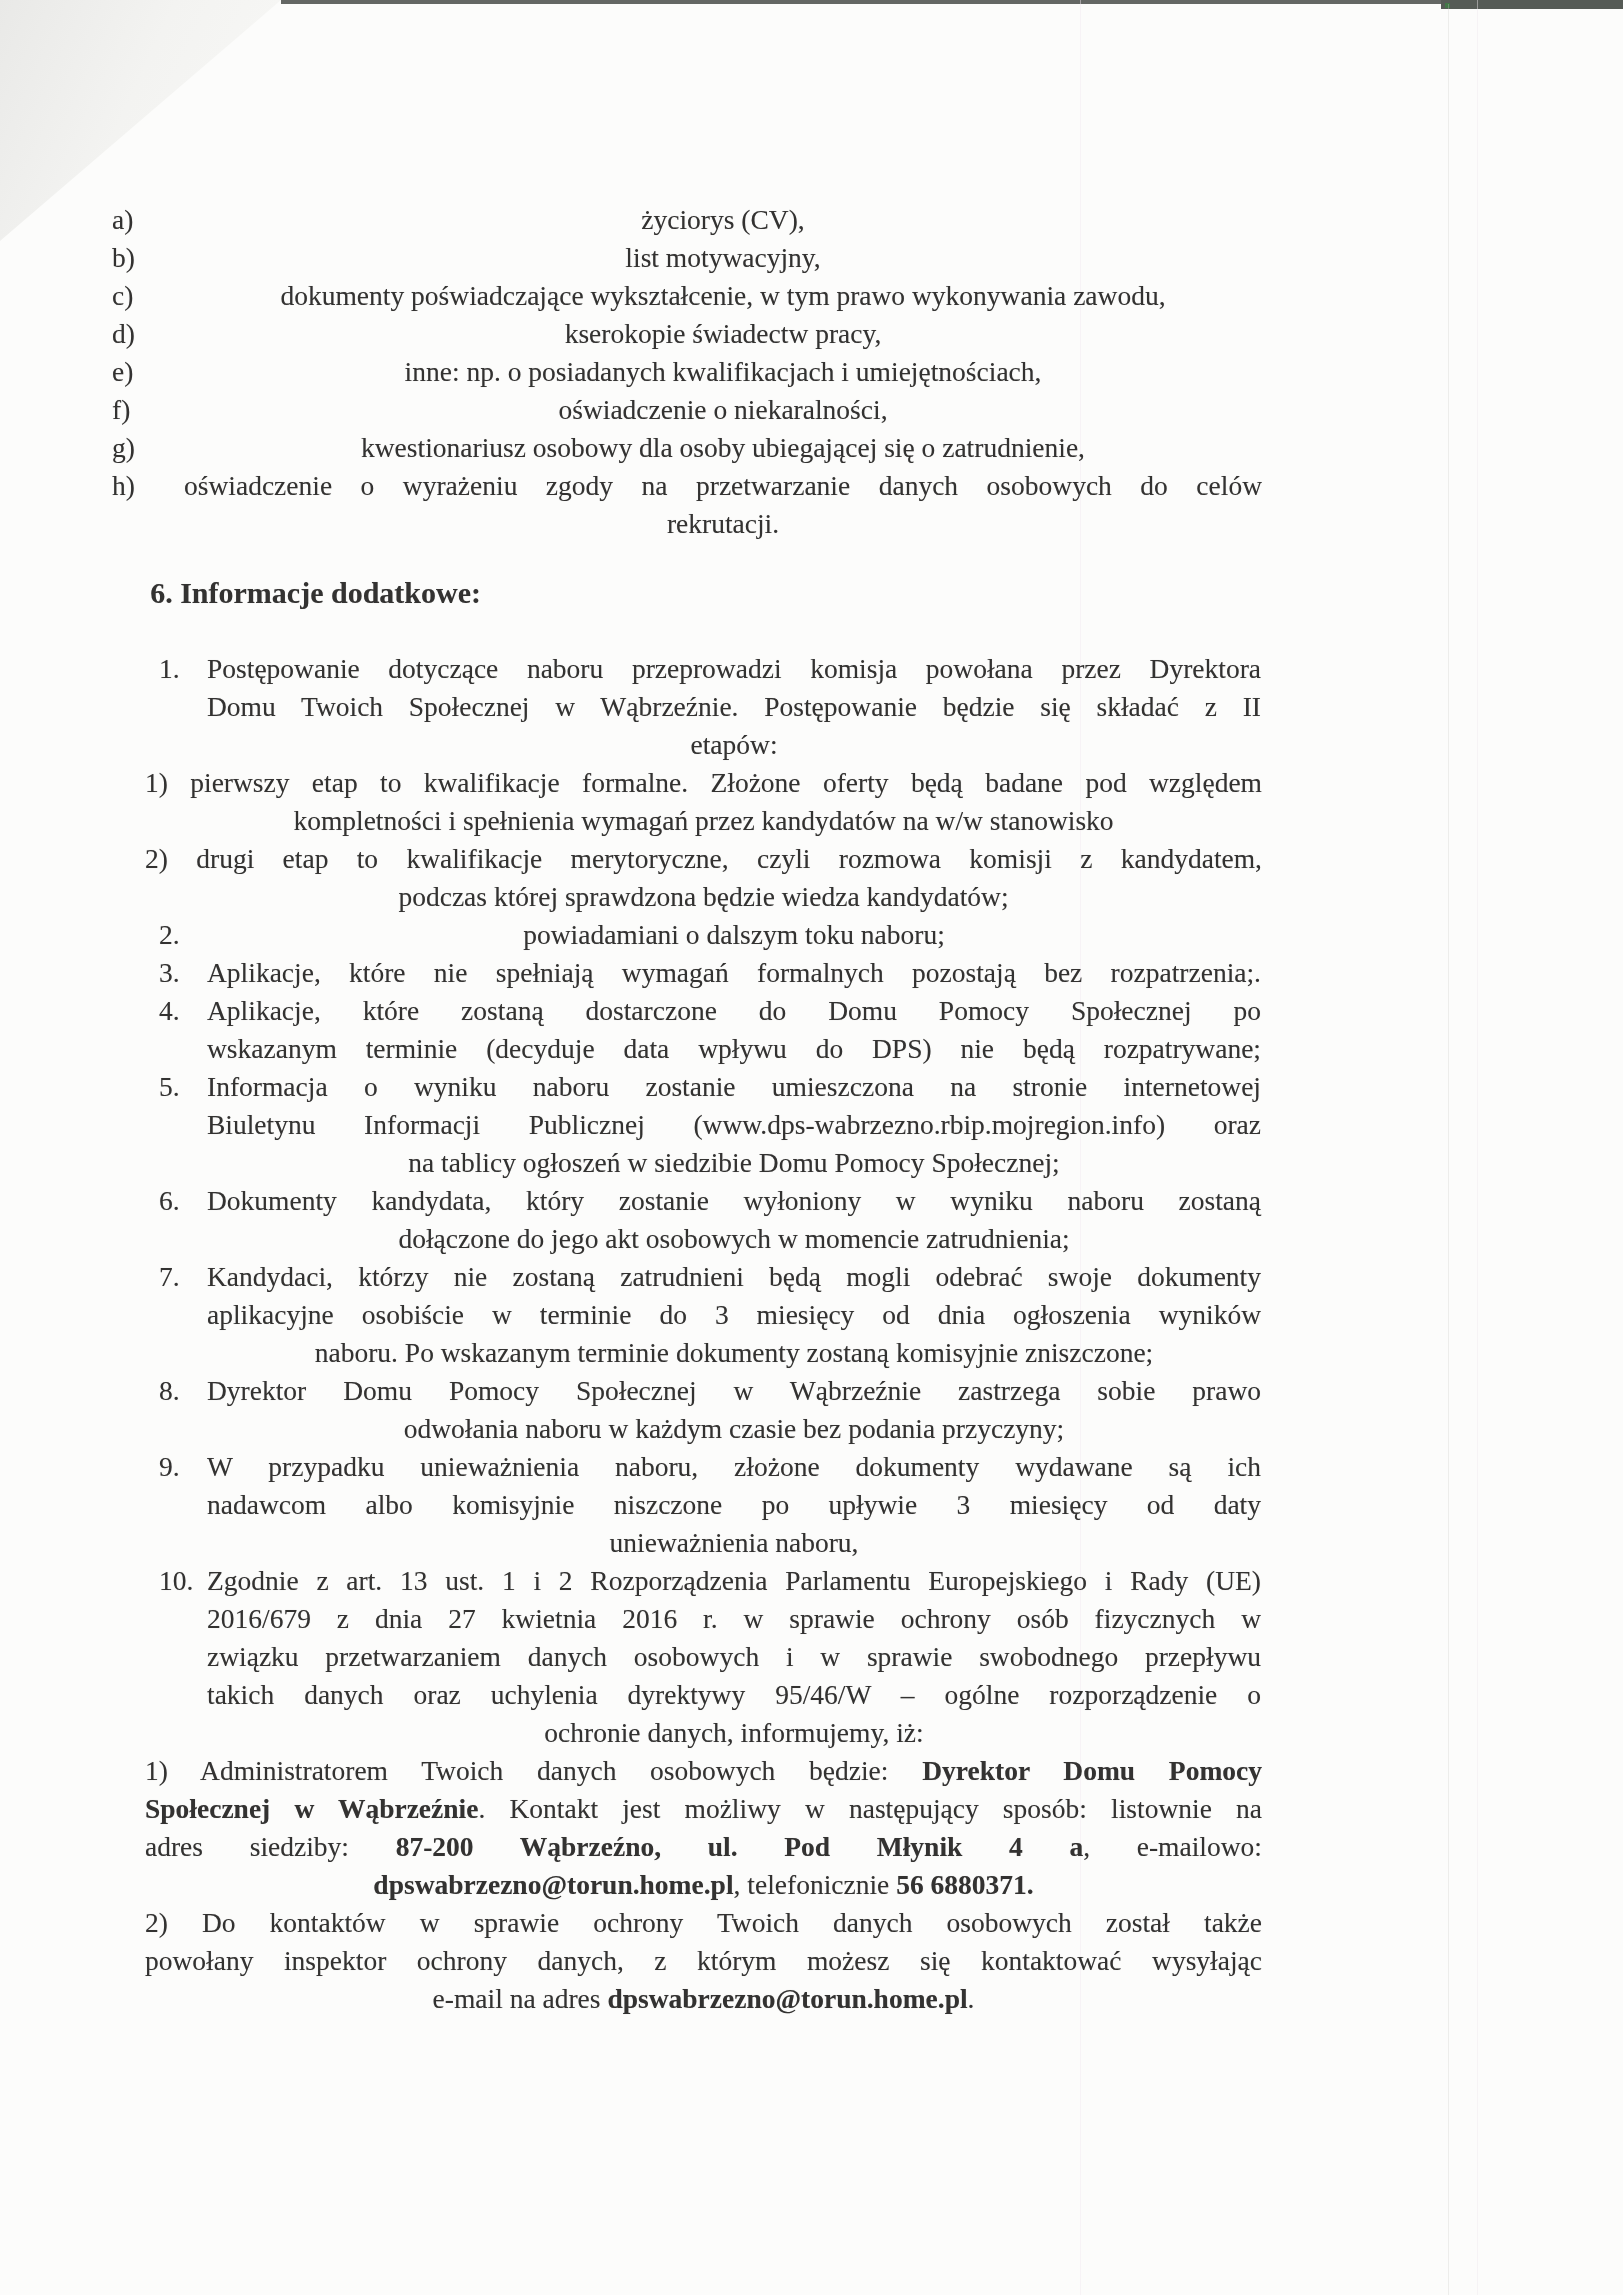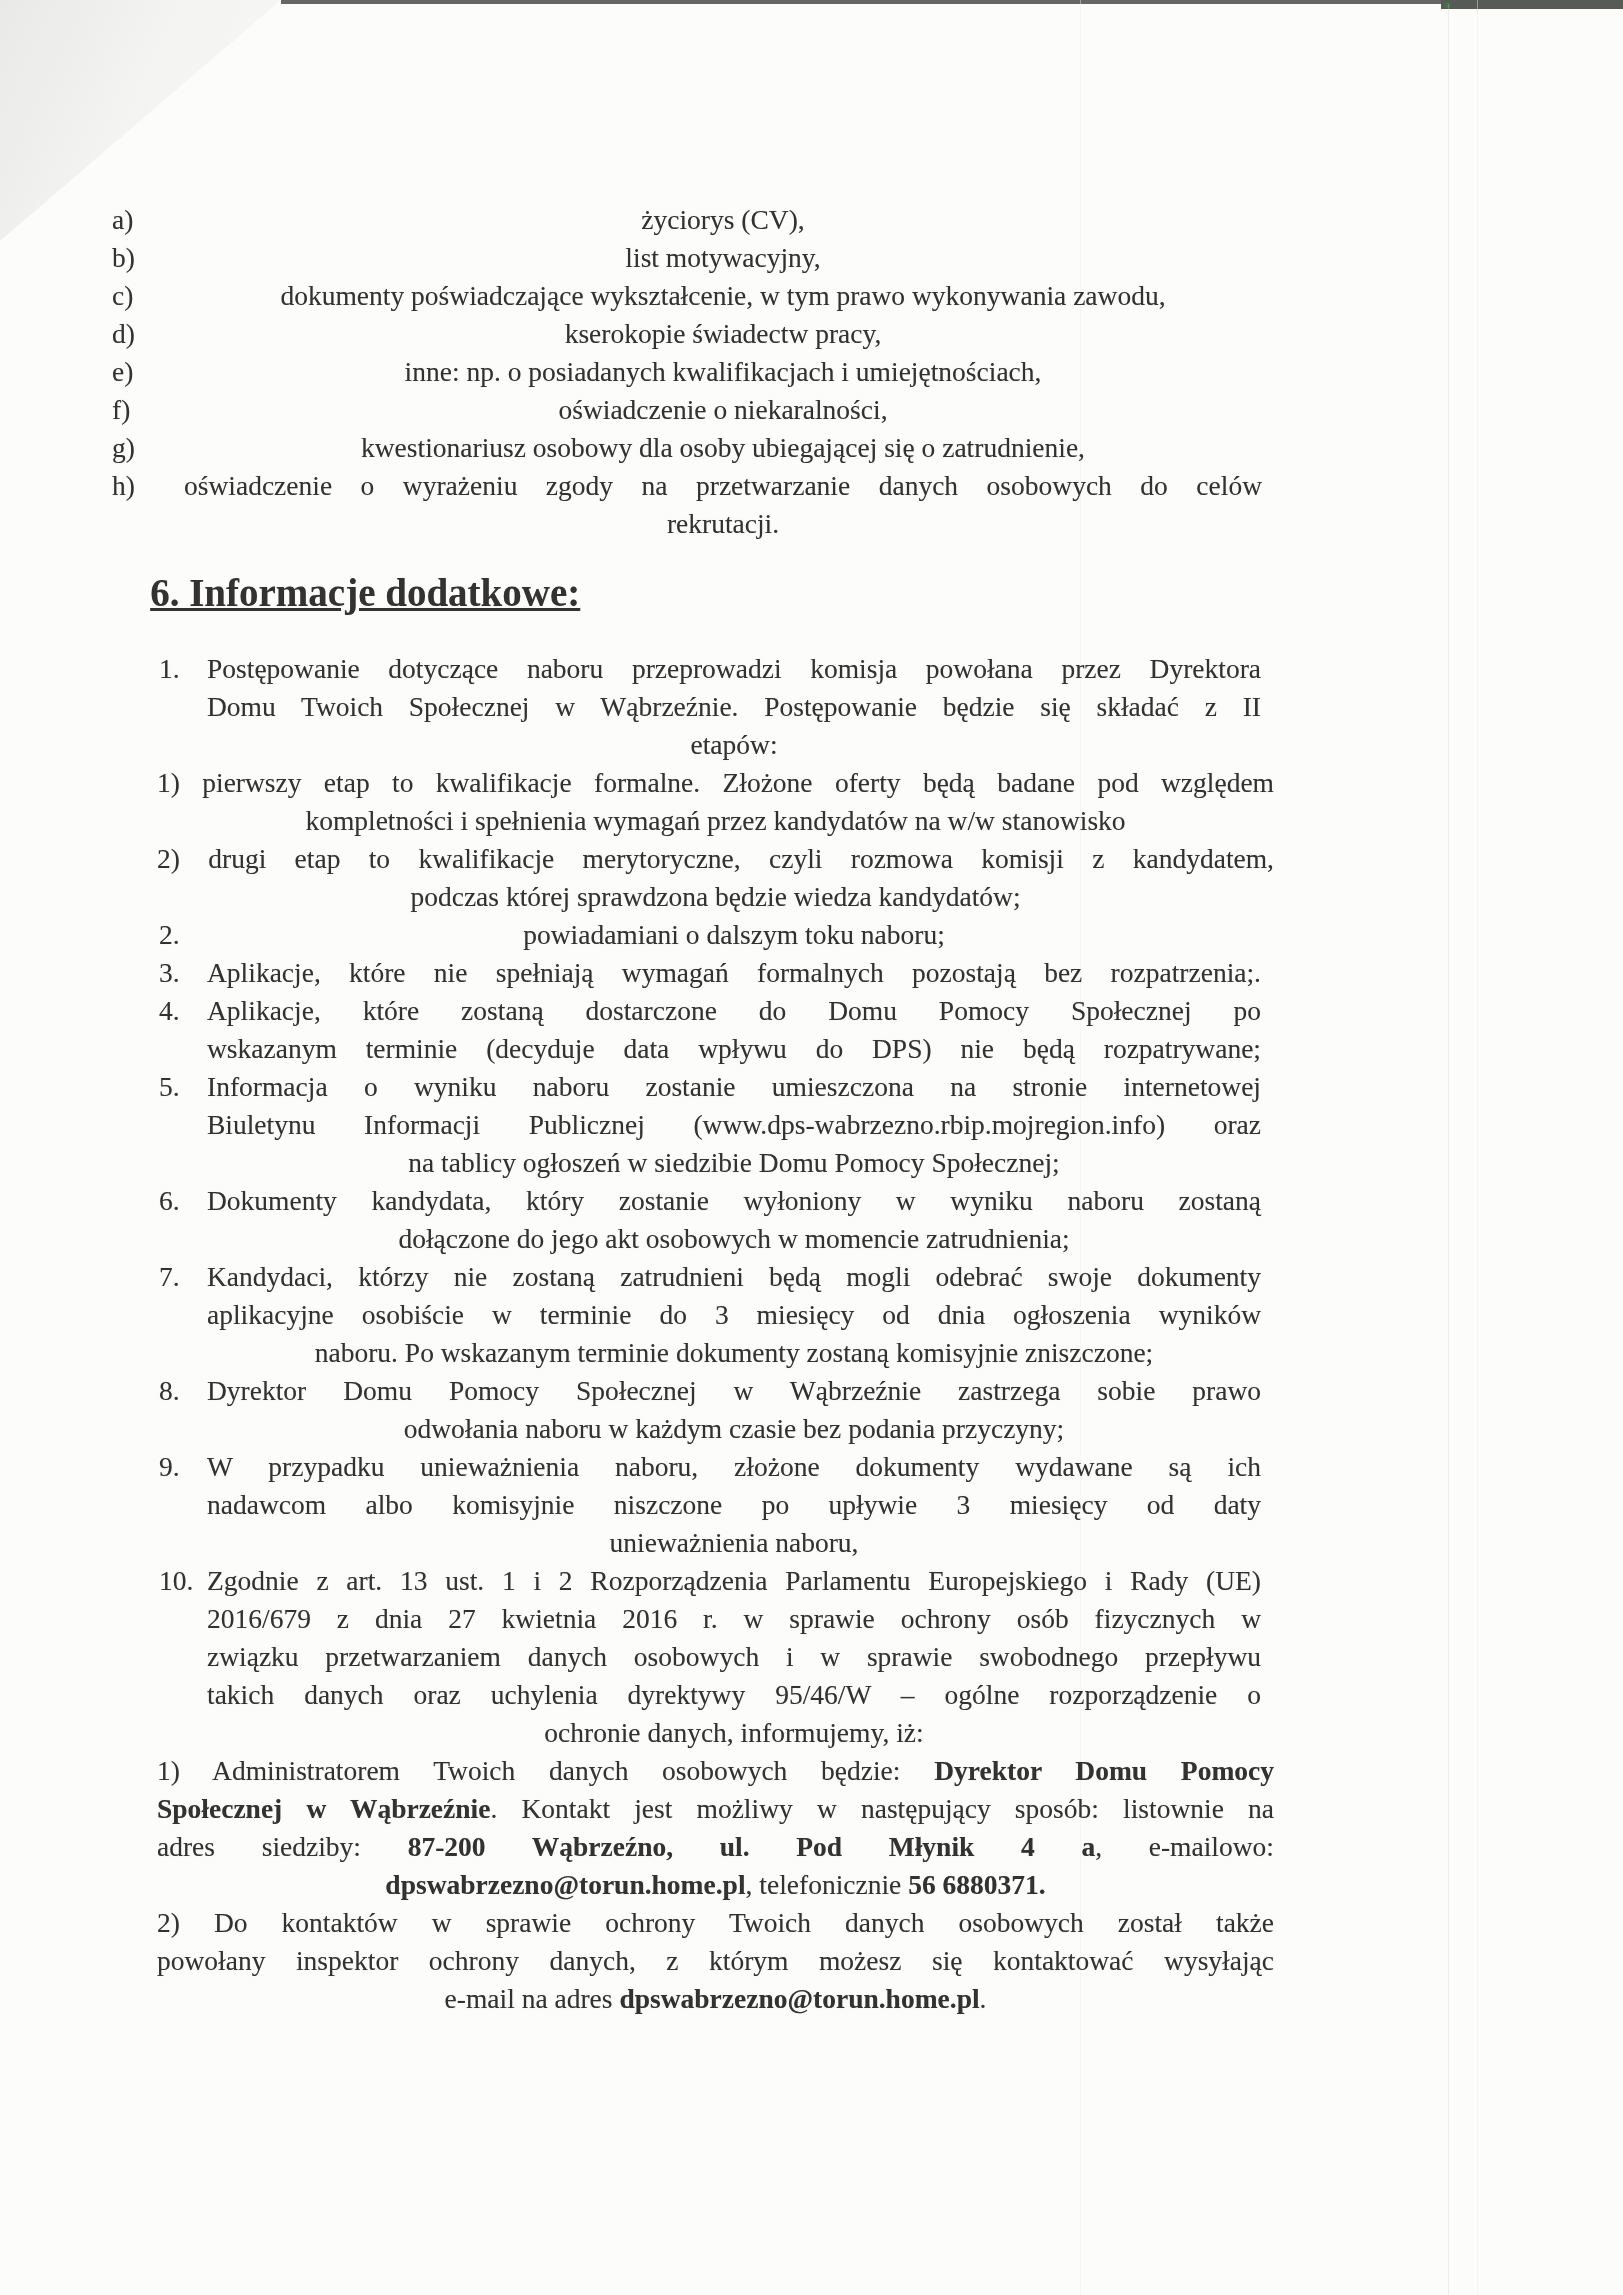--- a/index.html
+++ b/index.html
@@ -79,28 +79,27 @@
   .block .marker {
     position: absolute;
     top: 0;
     line-height: 38px;
     white-space: nowrap;
   }
   .block.letter { margin-left: 39px; width: 1078px; }
   .block.letter .marker { left: -72px; }
   .block.num { margin-left: 62px; width: 1054px; }
   .block.num .marker { left: -48px; }
-  .block.flush { margin-left: 12px; width: 1117px; }
+  .block.flush { margin-left: 0; width: 1117px; }
 
   #section-heading {
     margin: 31px 0 38px 5.2px;
     font-weight: bold;
-    font-size: 39px;
+    font-size: 30px;
     line-height: 38px;
-    text-decoration: underline;
   }
   b { font-weight: bold; }
 </style>
 </head>
 <body>
 
 <div id="page">
   <div id="fold-shadow"></div>
   <div id="edge-strip-top"></div>
   <div id="edge-strip-top-right"></div>

